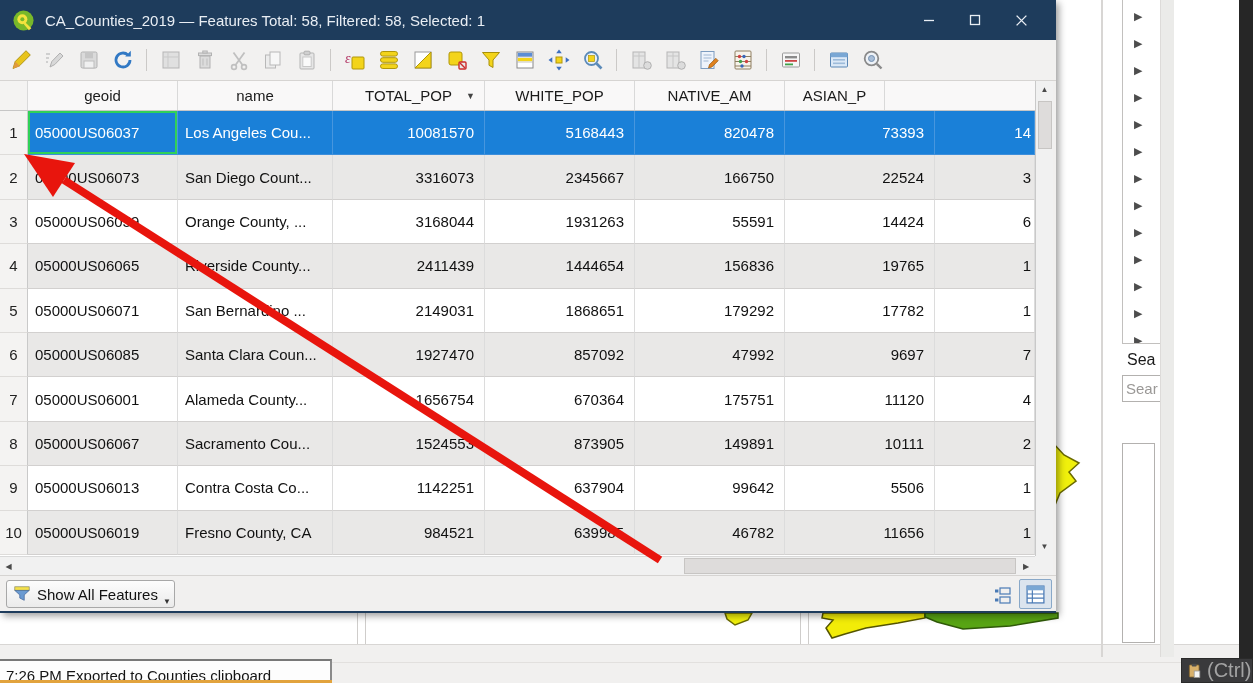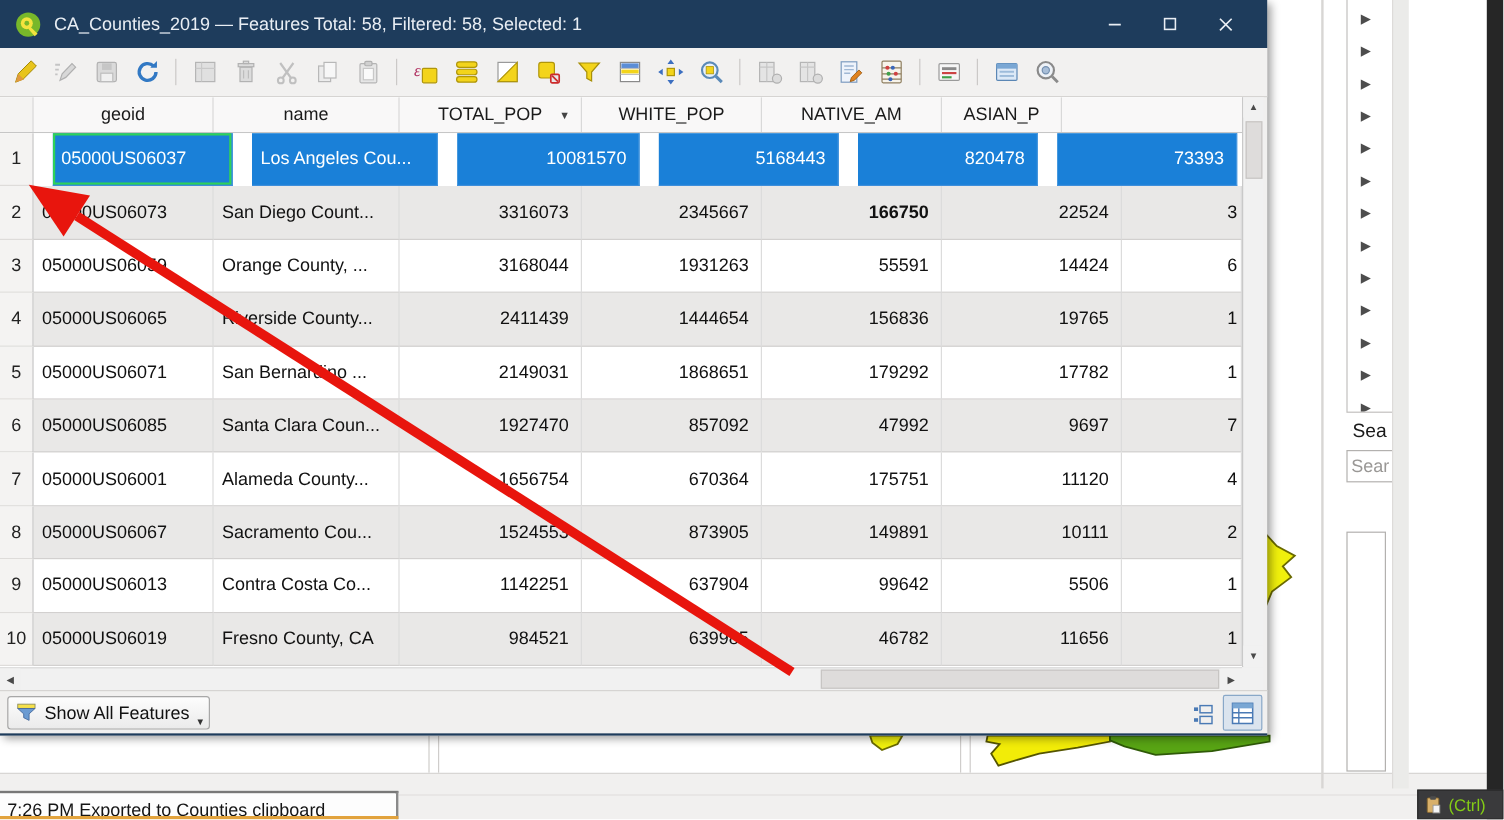--- a/index.html
+++ b/index.html
@@ -16,21 +16,21 @@
   .panel-edge{position:absolute;left:1101px;top:0;width:2px;height:657px;background:#d8d6d4;}
   .list-box{position:absolute;left:1122px;top:-6px;width:40px;height:350px;background:#fff;border:1px solid #c2c0be;box-sizing:border-box;overflow:hidden;}
   .tree-arrow{position:absolute;left:11px;width:14px;height:14px;font-size:11px;color:#4d4d4d;line-height:14px;}
   .search-label{position:absolute;left:1127px;top:351px;width:32px;overflow:hidden;white-space:nowrap;font-size:16px;color:#1a1a1a;}
   .search-input{position:absolute;left:1122px;top:375px;width:40px;height:27px;border:1px solid #b3b1af;box-sizing:border-box;font-size:15px;padding:0 0 0 3px;color:#333;font-family:"Liberation Sans",sans-serif;}
   .search-input::placeholder{color:#9a9896;}
   .side-box{position:absolute;left:1122px;top:443px;width:33px;height:200px;background:#fff;border:1px solid #b3b1af;box-sizing:border-box;}
   .side-strip{position:absolute;left:1160px;top:0;width:14px;height:657px;background:#ebebe9;border-left:1px solid #dddbd9;box-sizing:border-box;}
   .dark-strip{position:absolute;left:1239px;top:0;width:14px;height:683px;background:#262626;}
   .paste-badge{position:absolute;left:1181px;top:658px;width:72px;height:25px;background:#3a3a3c;border:1px solid #2a2a2a;box-sizing:border-box;display:flex;align-items:center;gap:4px;padding-left:5px;z-index:5;}
-  .paste-badge span{font-size:14px;color:#84cc16;}
+  .paste-badge span{font-size:20px;color:#a3a3a3;}
 
   
   .window{position:absolute;left:0;top:0;width:1056px;height:613px;background:#f1f0ef;z-index:2;
           box-shadow:3px 3px 7px rgba(0,0,0,.38);border-bottom:2px solid var(--titlebar,#1e3c5c);box-sizing:border-box;}
   .titlebar{height:40px;background:var(--titlebar,#1e3c5c);display:flex;align-items:center;}
   .titlebar .logo{width:23px;height:23px;margin-left:12px;flex:none;}
   .titlebar .title{margin-left:10px;font-size:15px;color:#e9eef4;white-space:nowrap;}
   .wctrl{margin-left:auto;display:flex;padding-right:12px;}
   .wbtn{width:46px;height:40px;display:flex;align-items:center;justify-content:center;background:transparent;border:none;padding:0;}
 
@@ -44,21 +44,21 @@
   .hcell.corner{background:#f4f3f2;}
   .sort-arrow{position:absolute;right:9px;top:50%;transform:translateY(-50%);font-size:9px;color:#444;}
 
   .trow{display:flex;height:44.4px;box-sizing:border-box;background:#fff;}
   .trow.alt{background:#e9e8e7;}
   .rnum{width:28px;flex:none;background:#f4f3f2;border-right:1px solid #c9c9c9;border-bottom:1px solid #dedcda;display:flex;align-items:center;justify-content:center;font-size:15px;color:#222;box-sizing:border-box;}
   .cell{flex:none;box-sizing:border-box;border-right:1px solid #dcdcdc;border-bottom:1px solid #d2d0cf;font-size:15px;color:#111;display:flex;align-items:center;overflow:hidden;white-space:nowrap;}
   .cell.num{justify-content:flex-end;padding-right:10px;}
   .cell.txt{padding-left:7px;}
   .cell.edge{padding-right:3px;}
-  .trow.sel .cell{background:var(--sel,#1a80d8);color:#fff;border-right-color:#4796de;border-bottom-color:#3d8edb;margin-left:16px;}
+  .trow.sel .cell{background:var(--sel,#1a80d8);color:#fff;border-right-color:#4796de;border-bottom-color:#3d8edb;}
   .focus-cell{box-shadow:inset 0 0 0 2px var(--focus,#30d158);}
 
   .vscroll{position:absolute;left:1035px;top:81px;width:18px;height:475px;background:#f1f1f1;border-left:1px solid #c9c9c9;box-sizing:border-box;}
   .hscroll{position:absolute;left:0;top:556px;width:1035px;height:19px;background:#f1f1f1;border-top:1px solid #d9d9d9;box-sizing:border-box;}
   .sb-corner{position:absolute;left:1035px;top:556px;width:18px;height:19px;background:#f1f1f1;}
   .sb-arrow{position:absolute;display:flex;align-items:center;justify-content:center;font-size:8px;color:#4a4a4a;background:#f1f1f1;}
   .sb-thumb{position:absolute;background:#dedcdb;border:1px solid #c7c5c3;box-sizing:border-box;}
 
   .bottombar{position:absolute;left:0;top:575px;width:1056px;height:36px;background:#f1f0ef;border-top:1px solid #d6d4d2;box-sizing:border-box;}
   .saf-btn{position:absolute;left:6px;top:4px;height:28px;display:flex;align-items:center;gap:6px;padding:0 16px 0 6px;border:1px solid #a8a8a8;border-radius:3px;background:linear-gradient(#fdfdfd,#ebebeb);font-size:15px;color:#111;}
@@ -364,21 +364,21 @@
             <div class="cell num" style="width: 150px;">820478</div>
             <div class="cell num" style="width: 150px;">73393</div>
             <div class="cell num edge" style="width: 100px;">14</div>
           </div>
           <div class="trow alt">
             <div class="rnum">2</div>
             <div class="cell txt" style="width: 150px;">05000US06073</div>
             <div class="cell txt" style="width: 155px;">San Diego Count...</div>
             <div class="cell num" style="width: 152px;">3316073</div>
             <div class="cell num" style="width: 150px;">2345667</div>
-            <div class="cell num" style="width: 150px; font-weight: bold;">166750</div>
+            <div class="cell num" style="width: 150px;">166750</div>
             <div class="cell num" style="width: 150px;">22524</div>
             <div class="cell num edge" style="width: 100px;">3</div>
           </div>
           <div class="trow">
             <div class="rnum">3</div>
             <div class="cell txt" style="width: 150px;">05000US06059</div>
             <div class="cell txt" style="width: 155px;">Orange County, ...</div>
             <div class="cell num" style="width: 152px;">3168044</div>
             <div class="cell num" style="width: 150px;">1931263</div>
             <div class="cell num" style="width: 150px;">55591</div>

